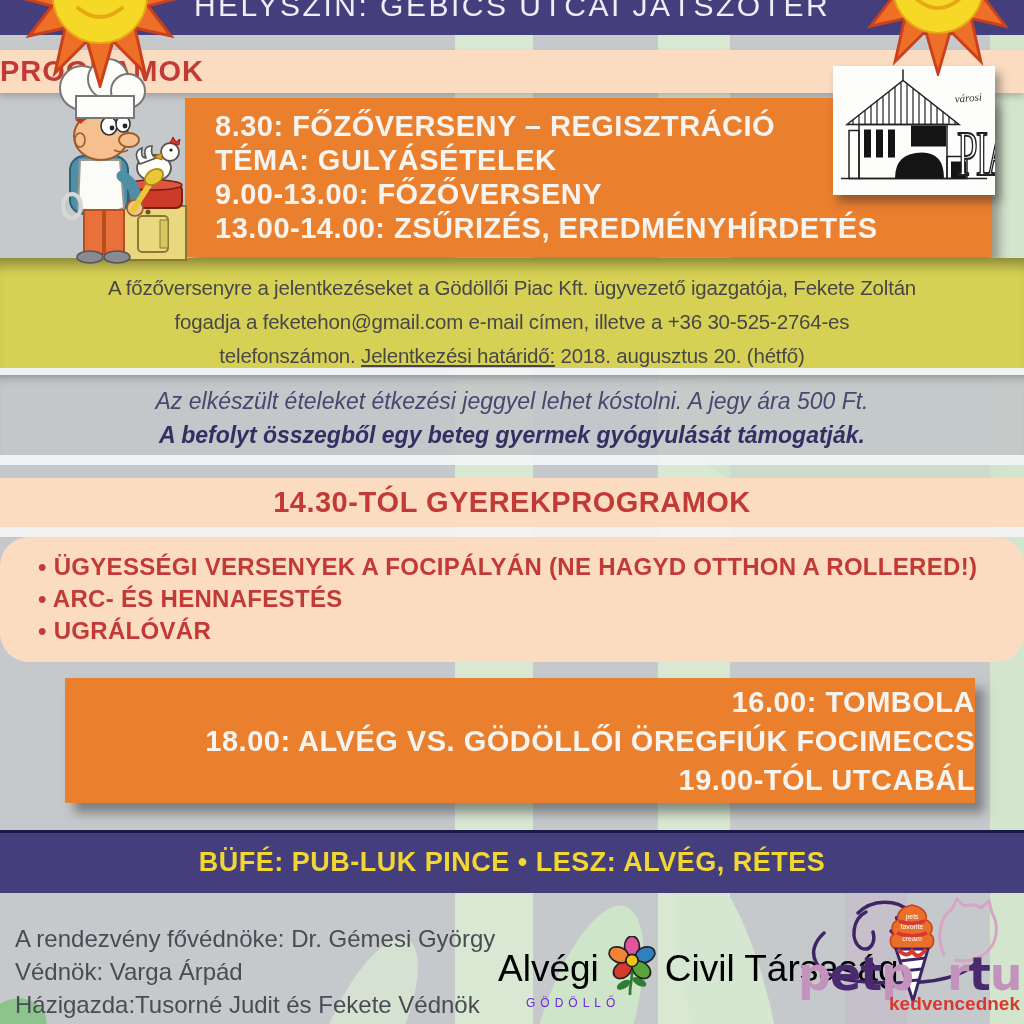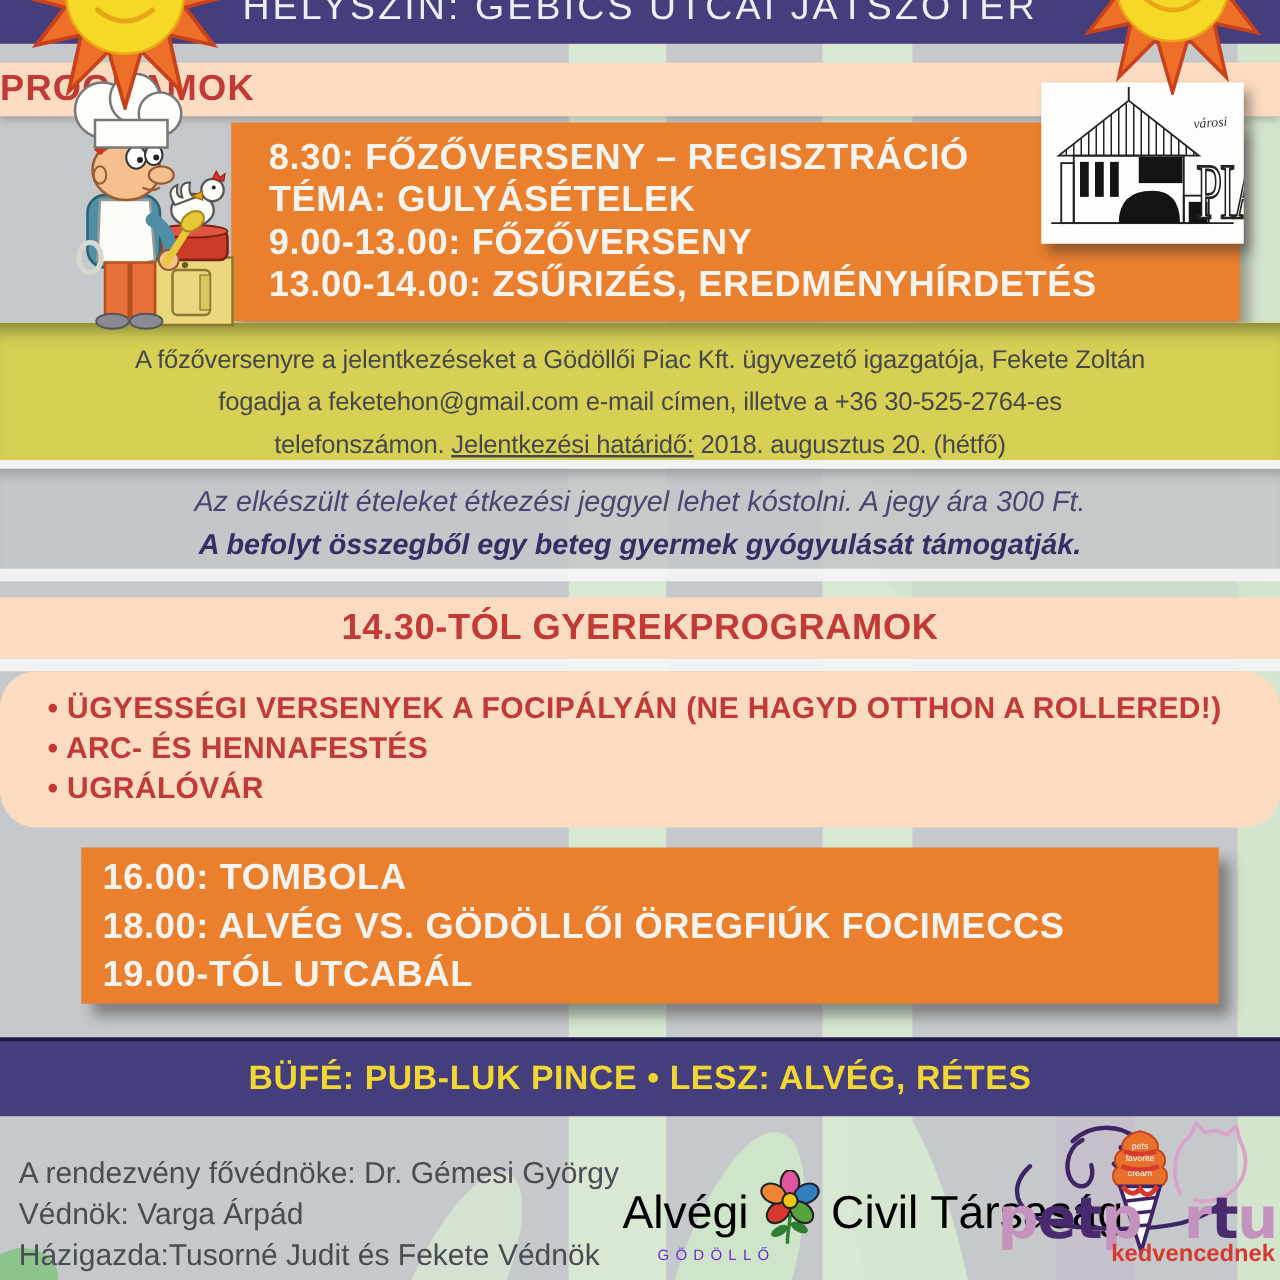--- a/index.html
+++ b/index.html
@@ -64,21 +64,21 @@
   .band-kids .t{line-height:49px; text-align:center; font-size:29px; font-weight:bold;
     color:#c23a36; letter-spacing:.5px;}
   .band-bullets{top:537px; height:125px; background:#fbdcc1;
     padding:14px 0 0 38px; box-sizing:border-box;border-radius:29px;}
   .band-bullets .b{font-size:24px; font-weight:bold; color:#c23a36; line-height:32px;
     letter-spacing:.3px; white-space:nowrap;}
 
   
   .box-schedule2{position:absolute; left:65px; top:678px; width:910px; height:125px;
     background:#ea7f2e; z-index:2; box-shadow:9px 10px 10px rgba(55,55,55,.5);
-    padding:5px 0 0 17px; box-sizing:border-box;}
+    padding:5px 0 0 17px; box-sizing:border-box;text-align:right;}
   .box-schedule2 .row{line-height:39px;}
 
   
   .buffet-bar{top:830px; height:63px; background:#453e7c; border-top:3px solid #1c1847;
     box-sizing:border-box;}
   .buffet-bar .t{line-height:58px; text-align:center; color:#f2d733; font-size:27px;
     font-weight:bold; letter-spacing:.5px;}
 
   
   .credits{position:absolute; left:15px; top:922px; z-index:3;}
@@ -242,21 +242,21 @@
 
   <div class="section box-registration">
     <div class="r">A főzőversenyre a jelentkezéseket a Gödöllői Piac Kft. ügyvezető igazgatója, Fekete Zoltán</div>
     <div class="r">fogadja a feketehon@gmail.com e-mail címen, illetve a +36 30-525-2764-es</div>
     <div class="r"><span>telefonszámon. </span><span class="u">Jelentkezési határidő:</span><span> 2018. augusztus 20. (hétfő)</span></div>
   </div>
 
   <div class="section white-strip ws1"></div>
 
   <div class="section box-tasting">
-    <div class="t1">Az elkészült ételeket étkezési jeggyel lehet kóstolni. A jegy ára 300 Ft.</div>
+    <div class="t1">Az elkészült ételeket étkezési jeggyel lehet kóstolni. A jegy ára 500 Ft.</div>
     <div class="t2">A befolyt összegből egy beteg gyermek gyógyulását támogatják.</div>
   </div>
 
   <div class="section white-strip ws2"></div>
 
   <div class="section band-kids">
     <div class="t">14.30-TÓL GYEREKPROGRAMOK</div>
   </div>
 
   <div class="section white-strip ws3"></div>

